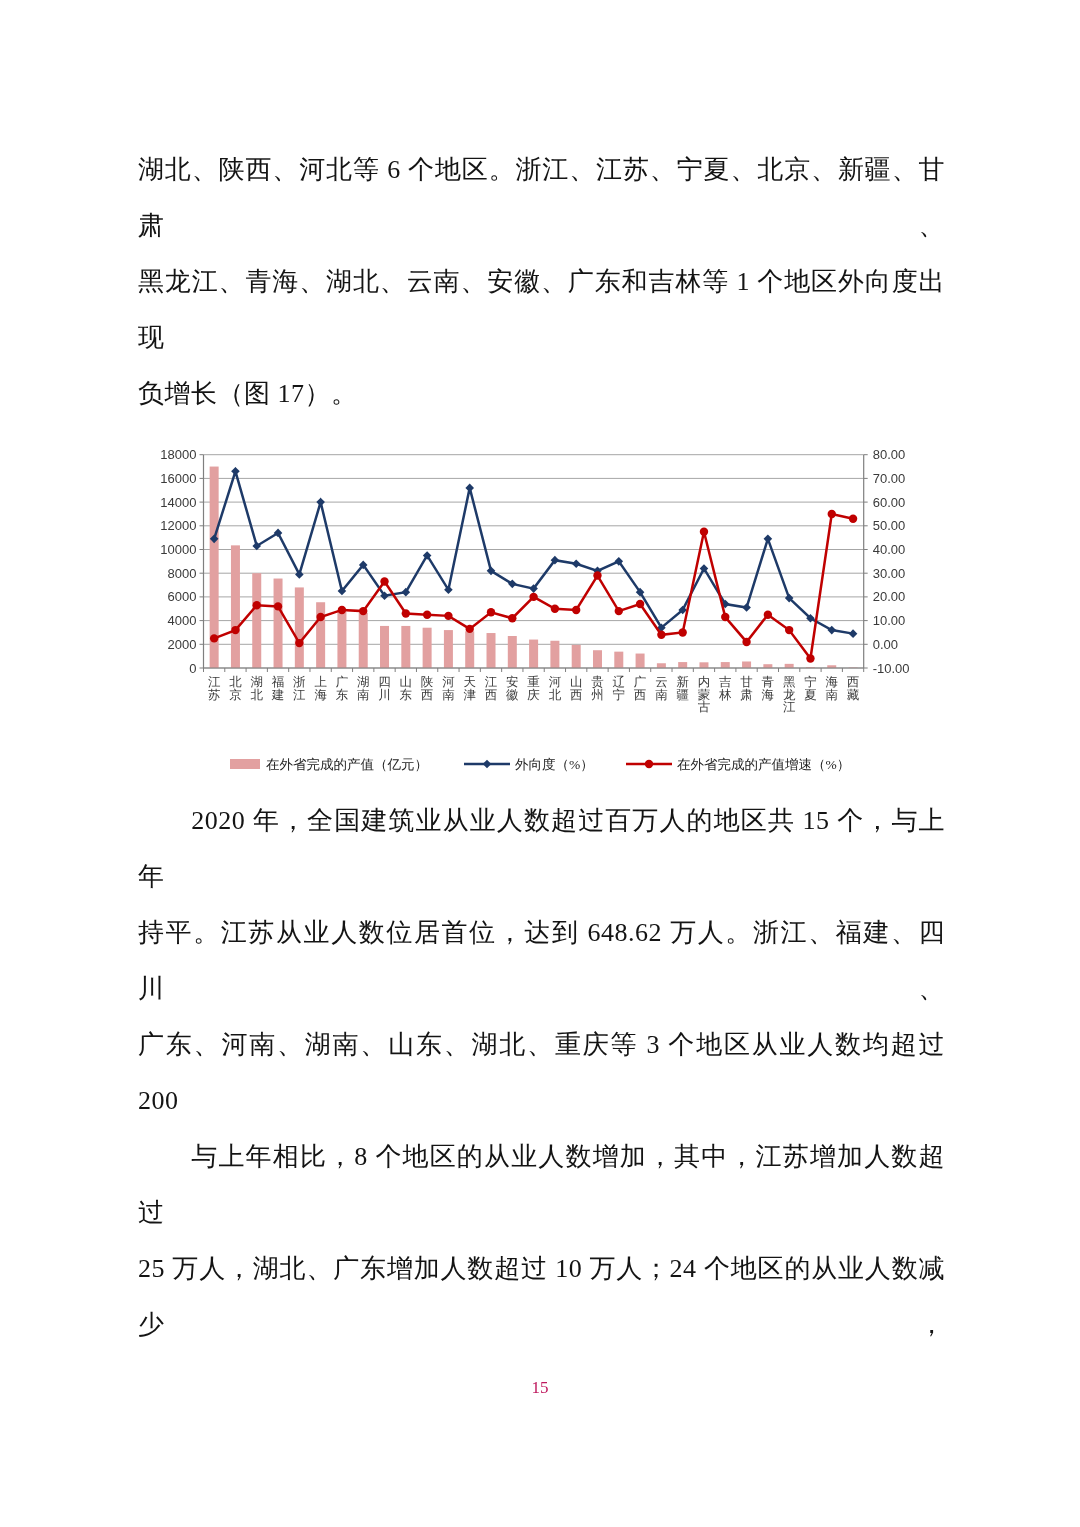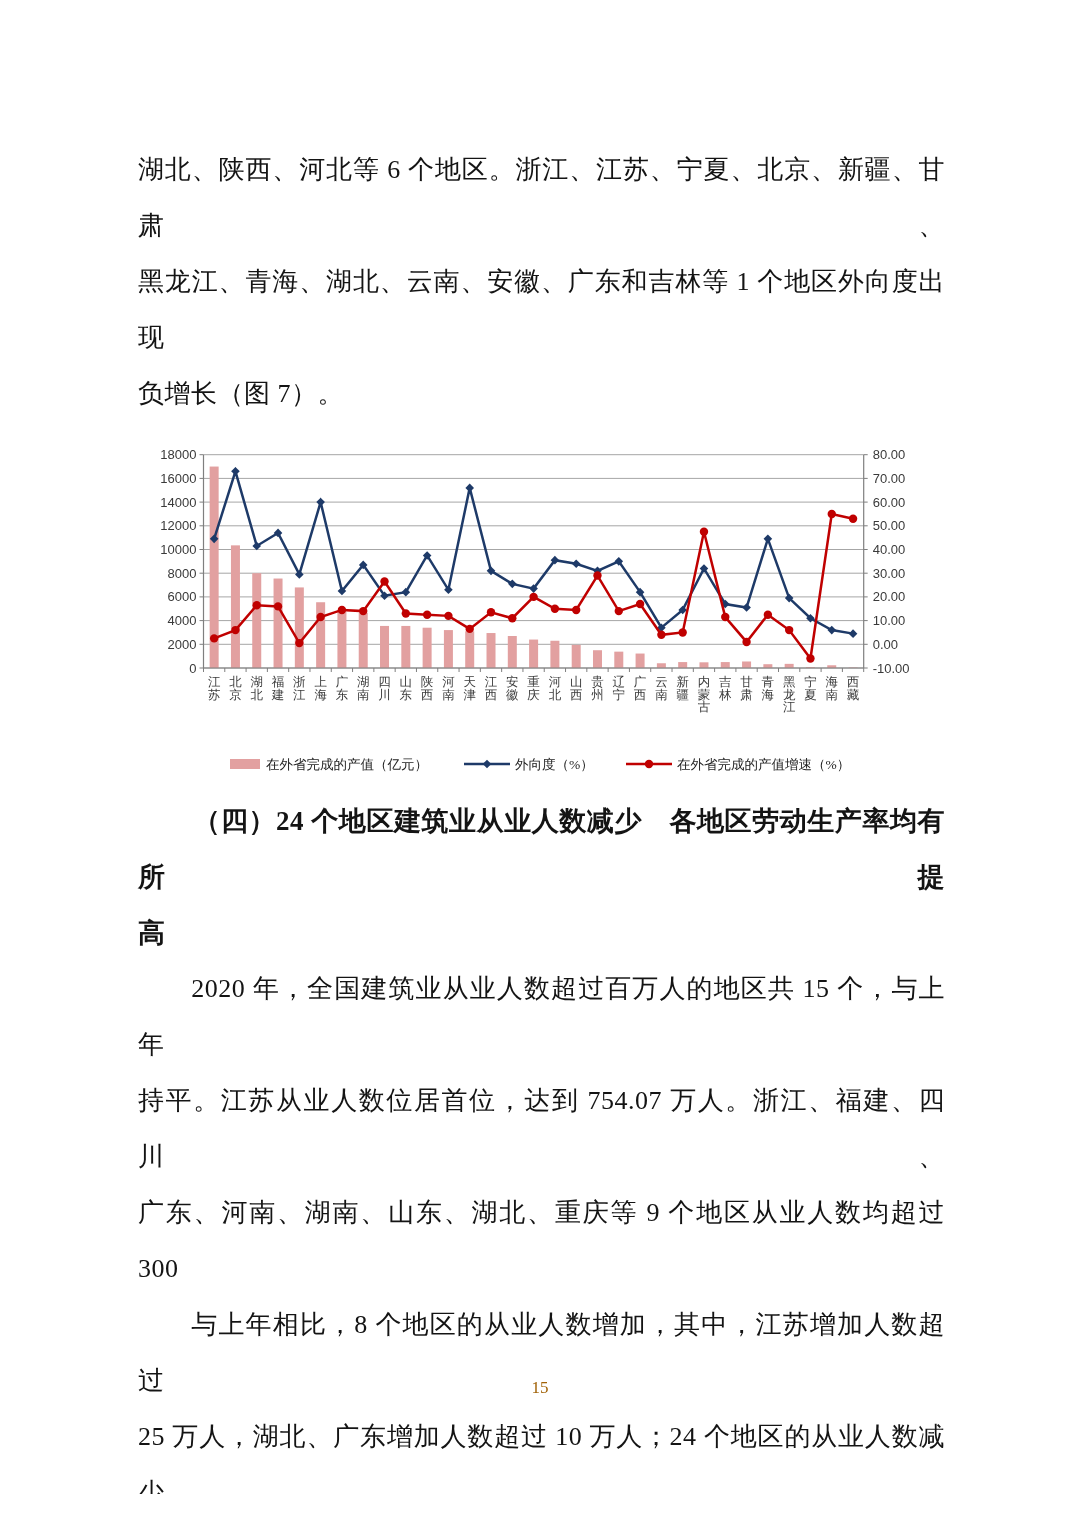--- a/index.html
+++ b/index.html
@@ -8,34 +8,34 @@
   .content{padding:142px 135px 0 138px;}
   .tline{font-size:26px;line-height:56px;text-align:justify;text-align-last:left;
          letter-spacing:0.5px;white-space:normal;}
   .tline.fill{text-align-last:justify;}
   .tline.ind{text-indent:2.05em;}
   .heading .tline{font-weight:bold;font-size:27px;}
   .chart-wrap{margin-top:22px;margin-left:2px;}
   .caption{margin-top:10px;text-align:center;font-size:21px;line-height:30px;
            font-family:"Liberation Sans","DejaVu Sans",sans-serif;font-weight:600;color:#111;}
   .pagenum{position:absolute;left:0;right:0;top:1378px;text-align:center;
-           font-size:17px;color:#a16207;}
+           font-size:17px;color:#be185d;}
   svg text{font-family:"Liberation Sans","DejaVu Sans",sans-serif;}
   svg .xlab{font-family:"Liberation Serif","DejaVu Serif",serif;}
 </style>
 </head>
 <body>
 
 <div class="page">
   <div class="content">
 
     <div class="para">
         <div class="tline fill">湖北、陕西、河北等 6 个地区。浙江、江苏、宁夏、北京、新疆、甘肃、</div>
         <div class="tline fill">黑龙江、青海、湖北、云南、安徽、广东和吉林等 1 个地区外向度出现</div>
-        <div class="tline">负增长（图 7）。</div>
+        <div class="tline">负增长（图 17）。</div>
       </div>
 
     <div class="chart-wrap">
       <svg id="chart" width="800" height="345" viewBox="0 0 800 345">
           <g>
             <line x1="63.5" y1="224" x2="723.7" y2="224" stroke="#A6A6A6" stroke-width="1"></line>
             <line x1="59.5" y1="224" x2="63.5" y2="224" stroke="#7F7F7F" stroke-width="1"></line>
             <line x1="723.7" y1="224" x2="727.7" y2="224" stroke="#7F7F7F" stroke-width="1"></line>
             <text x="56.5" y="228.5" text-anchor="end" font-size="13" fill="#3A3A3A">0</text>
             <text x="732.7" y="228.5" text-anchor="start" font-size="13" fill="#3A3A3A">-10.00</text>
@@ -263,29 +263,25 @@
             <polygon points="347,315.7 351.3,320 347,324.3 342.7,320" fill="#1E3A68"></polygon>
             <text x="375" y="325" font-size="13.5" fill="#222" class="xlab">外向度（%）</text>
             <line x1="486" y1="320" x2="532" y2="320" stroke="#C00000" stroke-width="2.5"></line>
             <circle cx="509" cy="320" r="4.2" fill="#C00000"></circle>
             <text x="537" y="325" font-size="13.5" fill="#222" class="xlab">在外省完成的产值增速（%）</text>
           </g>
         </svg>
     </div>
 
 
-    <div class="para heading">
-        <div class="tline ind fill">（四）24 个地区建筑业从业人数减少　各地区劳动生产率均有所提</div>
-        <div class="tline">高</div>
-      </div>
 
     <div class="para">
         <div class="tline ind fill">2020 年，全国建筑业从业人数超过百万人的地区共 15 个，与上年</div>
-        <div class="tline fill">持平。江苏从业人数位居首位，达到 754.07 万人。浙江、福建、四川、</div>
-        <div class="tline fill">广东、河南、湖南、山东、湖北、重庆等 9 个地区从业人数均超过 300</div>
+        <div class="tline fill">持平。江苏从业人数位居首位，达到 648.62 万人。浙江、福建、四川、</div>
+        <div class="tline fill">广东、河南、湖南、山东、湖北、重庆等 3 个地区从业人数均超过 200</div>
       </div>
 
     <div class="para">
         <div class="tline ind fill">与上年相比，8 个地区的从业人数增加，其中，江苏增加人数超过</div>
         <div class="tline fill">25 万人，湖北、广东增加人数超过 10 万人；24 个地区的从业人数减少，</div>
       </div>
 
   </div>
   <div class="pagenum">15</div>
 </div>

